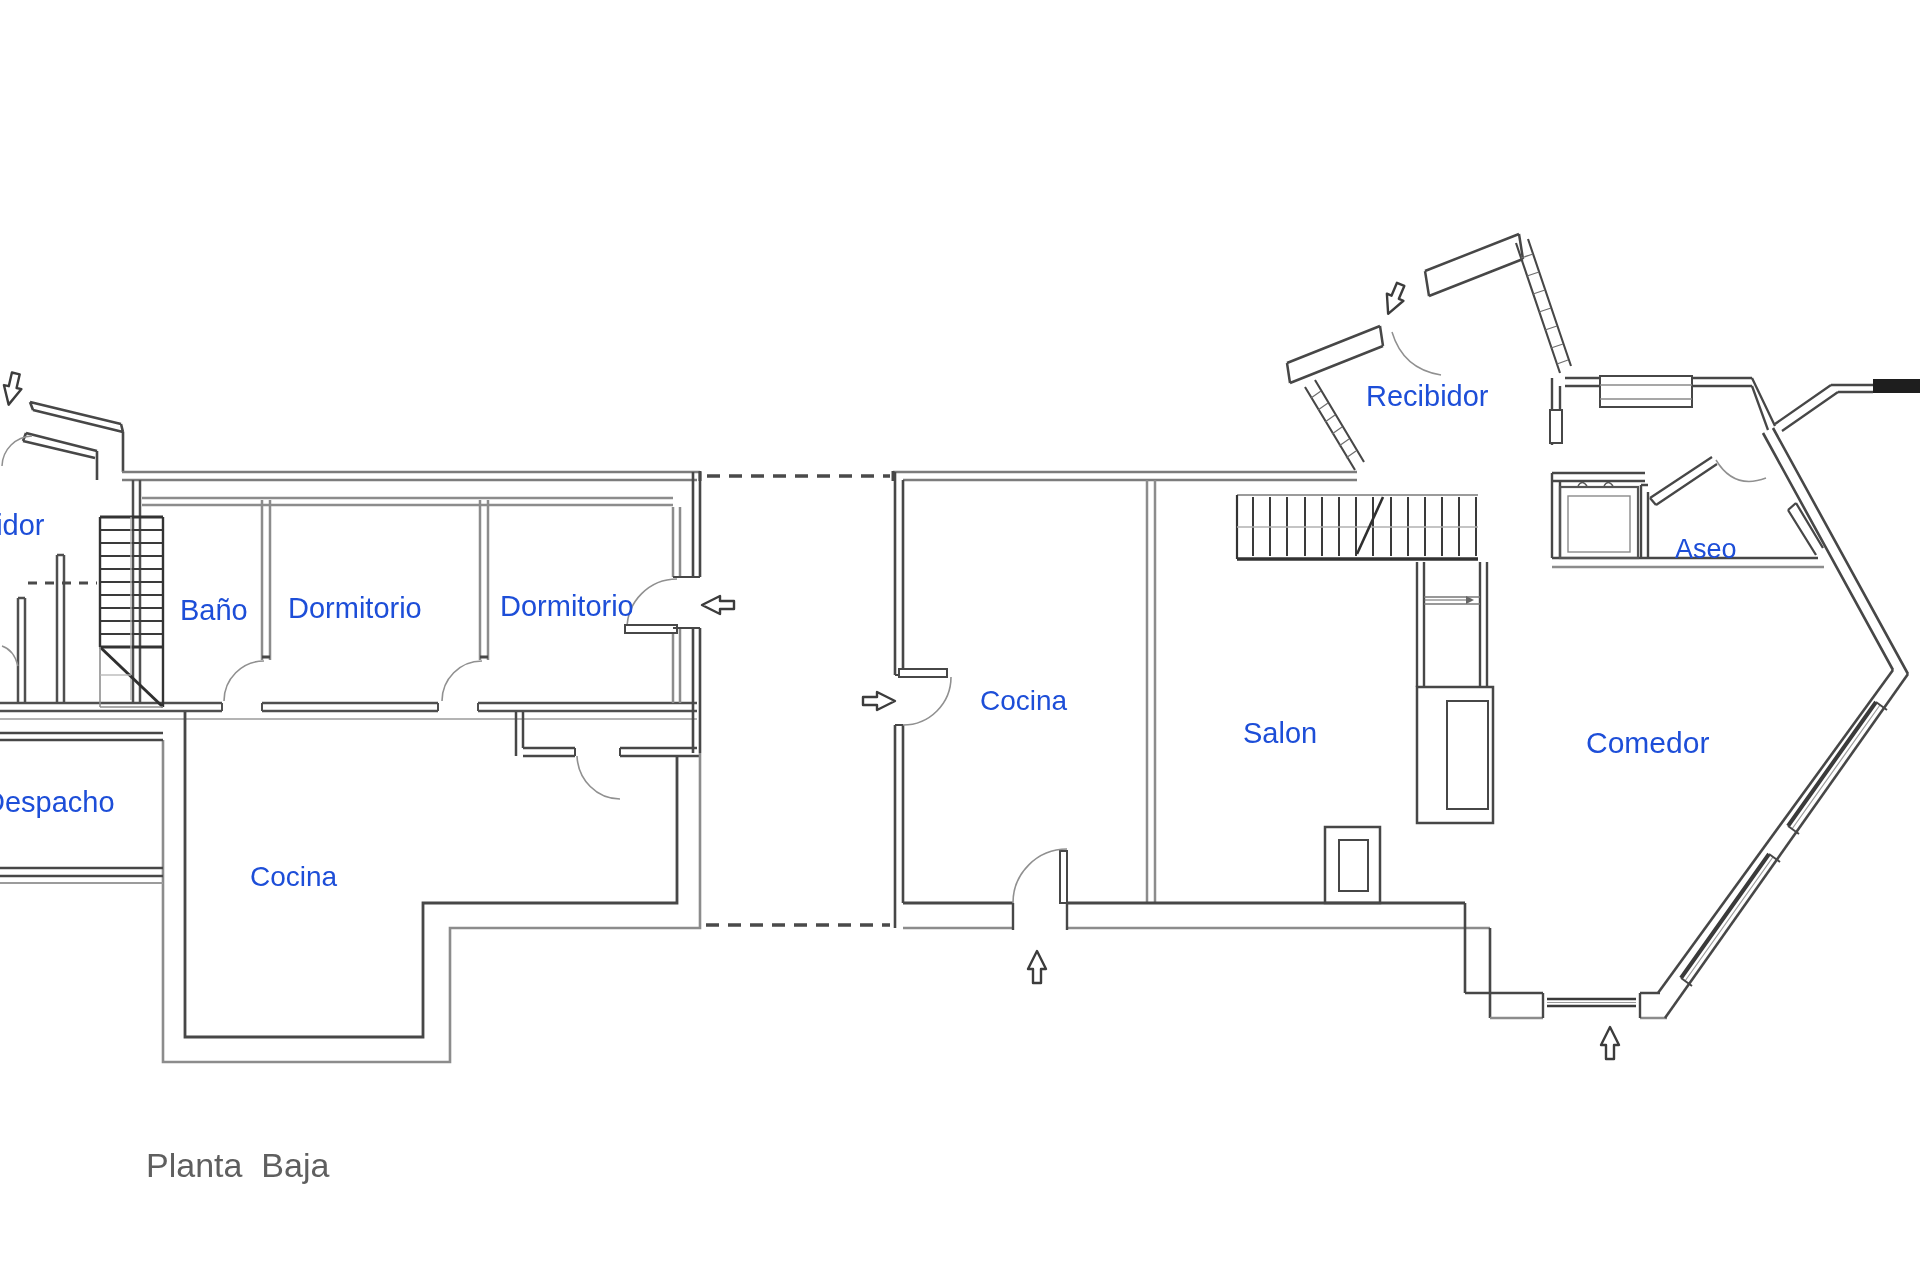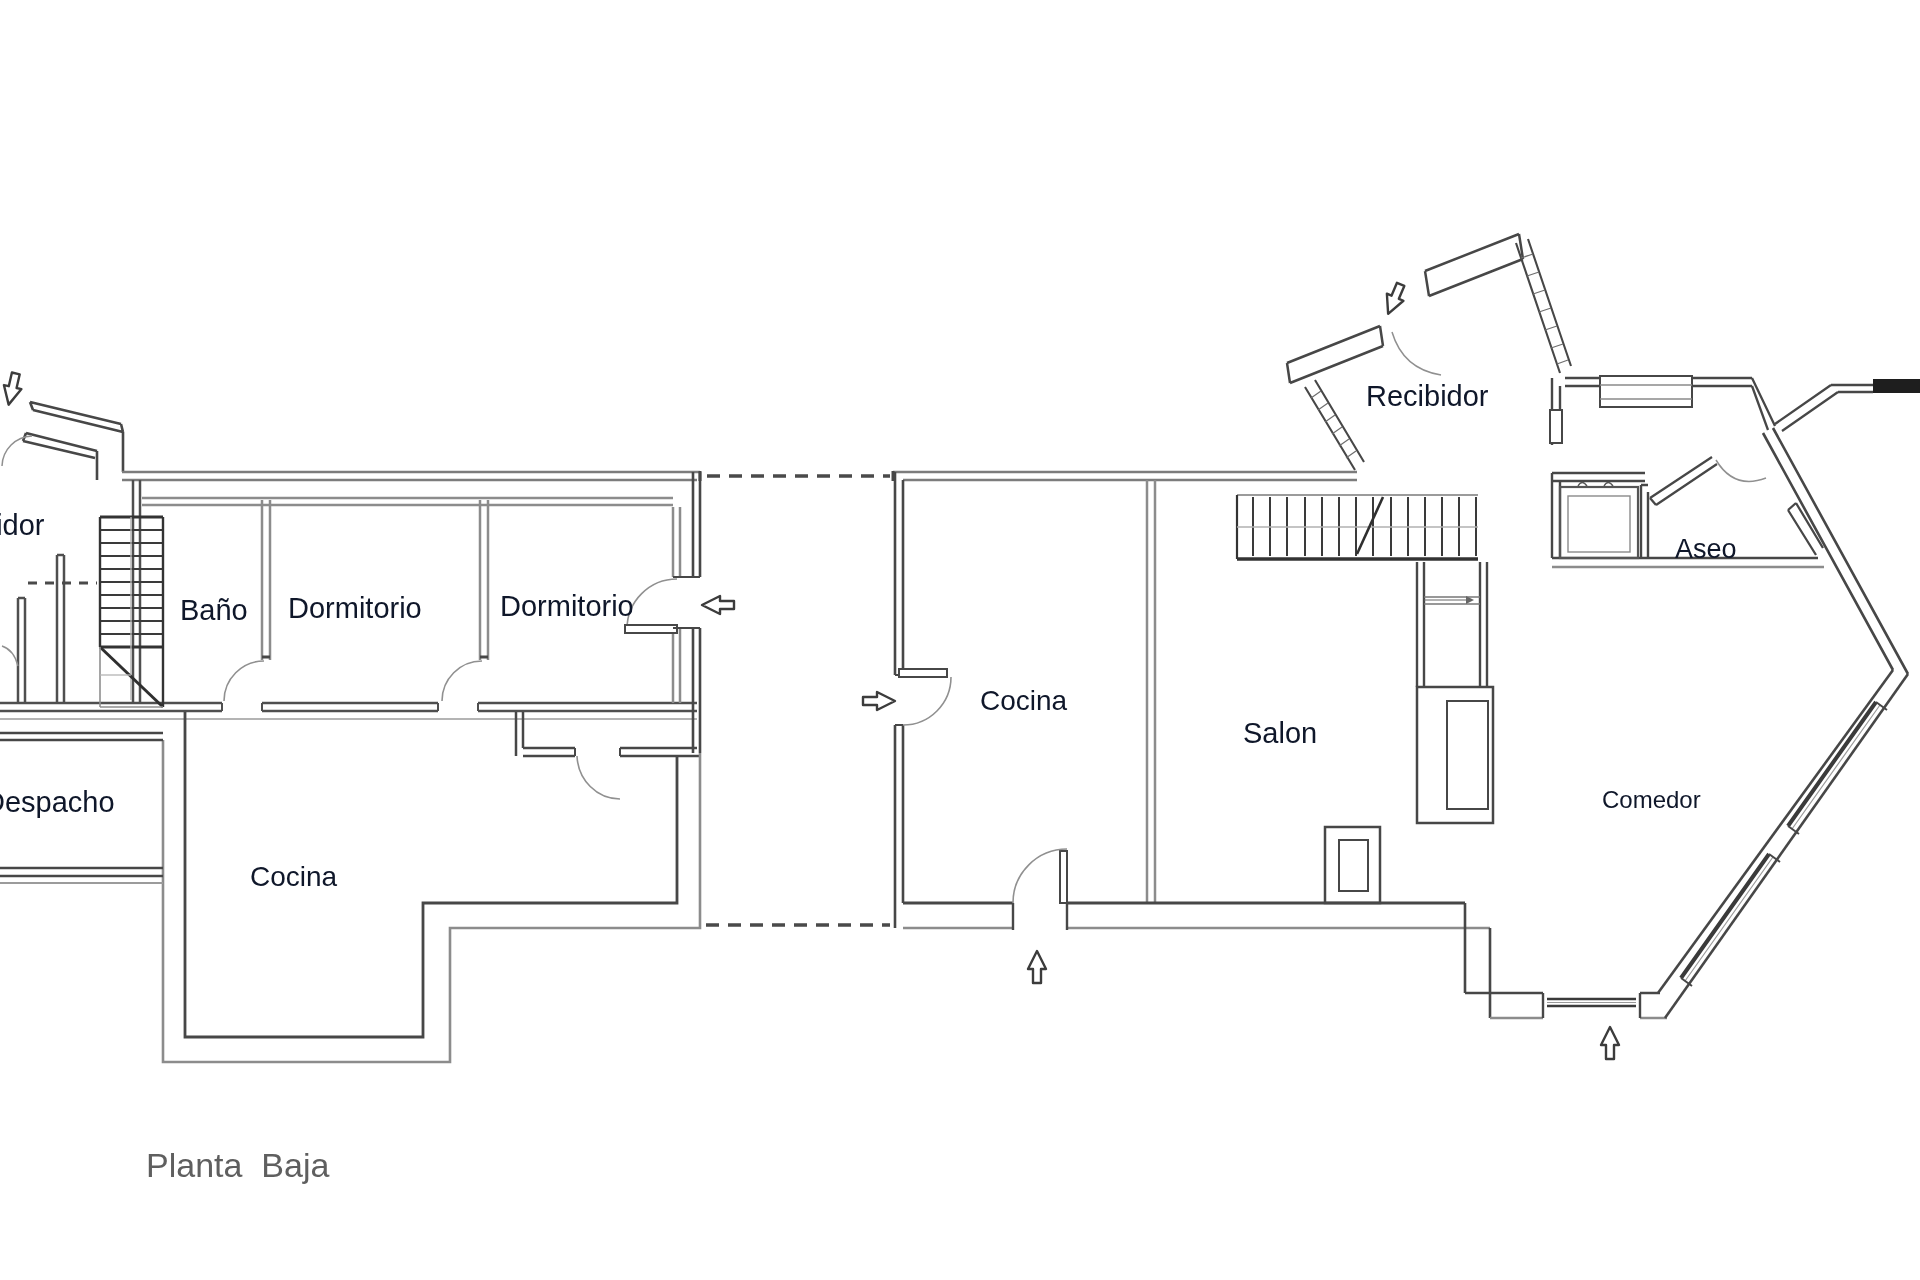--- a/index.html
+++ b/index.html
@@ -1,19 +1,19 @@
 <!DOCTYPE html>
 <html><head>
 <meta charset="utf-8">
 <style>
   html,body{margin:0;padding:0;background:#fff;}
   #plan-canvas{position:relative;width:1920px;height:1280px;background:#ffffff;overflow:hidden;
                font-family:"Liberation Sans","DejaVu Sans",sans-serif;}
   #plan-svg{position:absolute;left:0;top:0;}
-  .room-label{position:absolute;color:#0f172a;white-space:pre;line-height:1;
+  .room-label{position:absolute;color:#1d4ed8;white-space:pre;line-height:1;
               font-family:"Liberation Sans","DejaVu Sans",sans-serif;}
   .plan-title{position:absolute;color:#5f5f5f;white-space:pre;line-height:1;
               font-family:"Liberation Sans","DejaVu Sans",sans-serif;}
 </style>
 </head>
 <body>
 
 <div id="plan-canvas">
 <svg id="plan-svg" width="1920" height="1280" viewBox="0 0 1920 1280">
   <defs>
@@ -233,15 +233,15 @@
 <div class="room-label" style="left:-78px;top:511px;font-size:29px;">Recibidor</div>
 <div class="room-label" style="left:180px;top:596px;font-size:29px;text-align:right;">Baño</div>
 <div class="room-label" style="left:288px;top:594px;font-size:29px;">Dormitorio</div>
 <div class="room-label" style="left:500px;top:592px;font-size:29px;">Dormitorio</div>
 <div class="room-label" style="left:-16px;top:788px;font-size:29px;">Despacho</div>
 <div class="room-label" style="left:250px;top:863px;font-size:28px;">Cocina</div>
 <div class="room-label" style="left:980px;top:687px;font-size:28px;">Cocina</div>
 <div class="room-label" style="left:1243px;top:719px;font-size:29px;">Salon</div>
 <div class="room-label" style="left:1366px;top:382px;font-size:29px;">Recibidor</div>
 <div class="room-label" style="left:1675px;top:512px;font-size:27px;margin-top:24px;">Aseo</div>
-<div class="room-label" style="left:1586px;top:788px;font-size:24px;margin-left:16px;">Comedor</div>
+<div class="room-label" style="left:1586px;top:728px;font-size:30px;">Comedor</div>
 <div class="plan-title" style="left:146px;top:1148px;font-size:34px;">Planta  Baja</div>
 </div>
 
 </body></html>

